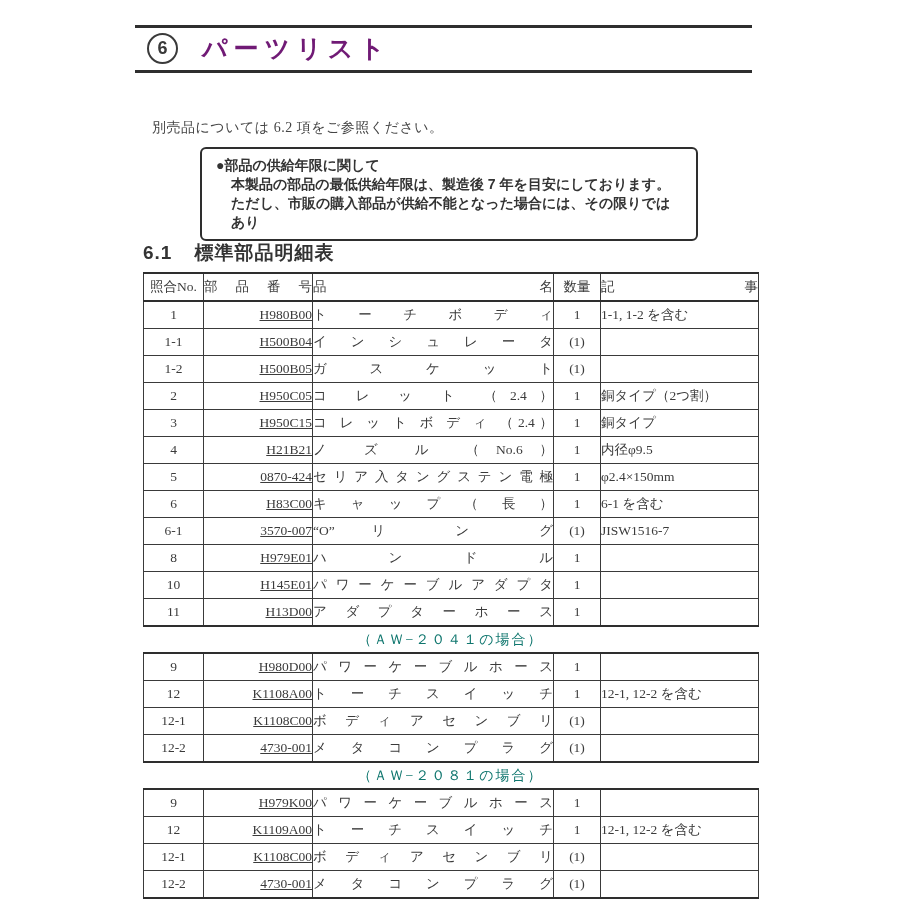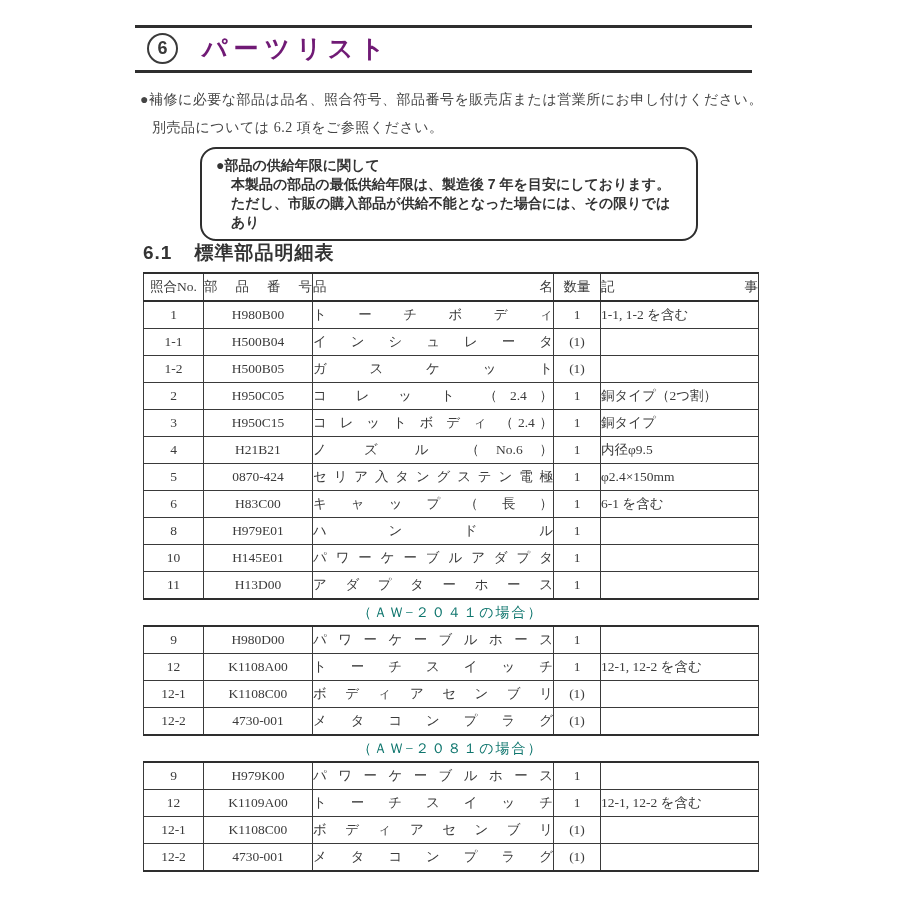--- a/index.html
+++ b/index.html
@@ -15,21 +15,21 @@
               font-family:"Liberation Sans",sans-serif;font-size:18px;font-weight:bold;color:#3a3a3a;}
   .doc-title{margin-left:24px;font-family:Liberation Serif, serif;font-size:25px;
              font-weight:bold;letter-spacing:6px;color:#701a75;}
 
   
   .intro-1{position:absolute;left:140px;top:91px;font-size:14px;color:#454545;letter-spacing:0.5px;}
   .intro-2{position:absolute;left:152px;top:119px;font-size:14px;color:#454545;letter-spacing:0.5px;}
 
   
   .notice-box{position:absolute;left:200px;top:147px;width:468px;
-              border:2px solid #2e2e2e;border-radius:16px;padding:7px 12px 7px 14px;
+              border:2px solid #2e2e2e;border-radius:6px;padding:7px 12px 7px 14px;
               font-family:"Liberation Sans",sans-serif;font-weight:bold;
               font-size:14px;line-height:19px;color:#333;}
   .notice-box .indent{padding-left:15px;}
 
   
   .section-heading{position:absolute;left:143px;top:240px;
                    font-family:"Liberation Sans",sans-serif;font-weight:bold;
                    font-size:19px;color:#333;}
   .section-heading .num{margin-right:22px;letter-spacing:1px;}
   .section-heading .ttl{letter-spacing:1px;margin-top:28px;}
@@ -38,42 +38,41 @@
   .table-wrap{position:absolute;left:143px;top:272px;width:615px;}
   table.parts{width:615px;border-collapse:collapse;table-layout:fixed;
               border-top:2.5px solid #2e2e2e;border-bottom:2.5px solid #2e2e2e;}
   table.parts th,table.parts td{border:1px solid #3a3a3a;height:26px;
               font-size:13.5px;color:#3b3b3b;overflow:hidden;white-space:nowrap;
               font-family:"Liberation Serif",serif;font-weight:normal;padding:0;}
   table.parts thead th{border-bottom:2px solid #2e2e2e;}
   .c-no{width:60px;}  .c-part{width:109px;} .c-name{width:241px;}
   .c-qty{width:47px;} .c-note{width:158px;}
   .cell-center{text-align:center;}
-  .cell-left{text-align:center;padding-left:10px;}
+  .cell-left{text-align:right;padding-left:10px;text-decoration:underline;}
   .cell-note{text-align:left;padding-left:8px;}
   .cell-just{text-align:justify;text-align-last:justify;padding:0 10px;}
   th.th-name{text-align:justify;text-align-last:justify;padding:0 55px;}
   th.th-part{text-align:justify;text-align-last:justify;padding:0 12px;}
   th.th-note{text-align:justify;text-align-last:justify;padding:0 26px;}
   .group-label{height:25px;line-height:25px;text-align:center;font-size:14px;
                letter-spacing:2px;color:#0f766e;}
 </style>
 </head>
 <body>
 
 <div class="page">
 
   <div class="doc-header">
     <div class="title-row">
       <span class="circle-num">6</span>
       <span class="doc-title">パーツリスト</span>
     </div>
   </div>
 
-  <div class="intro-1">●補修に必要な部品は品名、照合符号、部品番号を販売店または営業所にお申し付けください。</div>
   <div class="intro-2">別売品については 6.2 項をご参照ください。</div>
 
   <div class="notice-box">
     <div>●部品の供給年限に関して</div>
     <div class="indent">本製品の部品の最低供給年限は、製造後 7 年を目安にしております。</div>
     <div class="indent">ただし、市販の購入部品が供給不能となった場合には、その限りではあり</div>
   </div>
 
   <div class="section-heading">
     <span class="num">6.1</span><span class="ttl">標準部品明細表</span>
@@ -148,20 +147,27 @@
             <td class="cell-note">φ2.4×150mm</td>
           </tr>
           <tr>
             <td class="cell-center">6</td>
             <td class="cell-left">H83C00</td>
             <td class="cell-just">キ ャ ッ プ （ 長 ）</td>
             <td class="cell-center">1</td>
             <td class="cell-note">6-1 を含む</td>
           </tr>
           <tr>
+            <td class="cell-center">6-1</td>
+            <td class="cell-left">3570-007</td>
+            <td class="cell-just">“O” リ ン グ</td>
+            <td class="cell-center">(1)</td>
+            <td class="cell-note">JISW1516-7</td>
+          </tr>
+          <tr>
             <td class="cell-center">8</td>
             <td class="cell-left">H979E01</td>
             <td class="cell-just">ハ ン ド ル</td>
             <td class="cell-center">1</td>
             <td class="cell-note"></td>
           </tr>
           <tr>
             <td class="cell-center">10</td>
             <td class="cell-left">H145E01</td>
             <td class="cell-just">パ ワ ー ケ ー ブ ル ア ダ プ タ</td>

